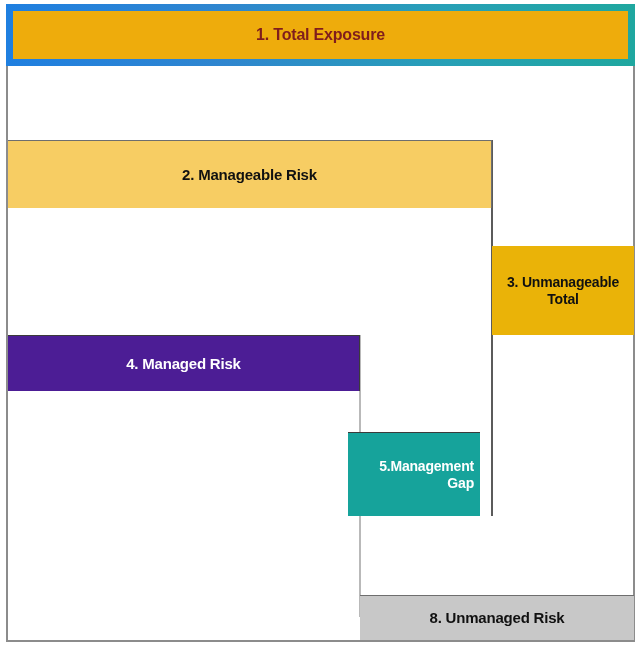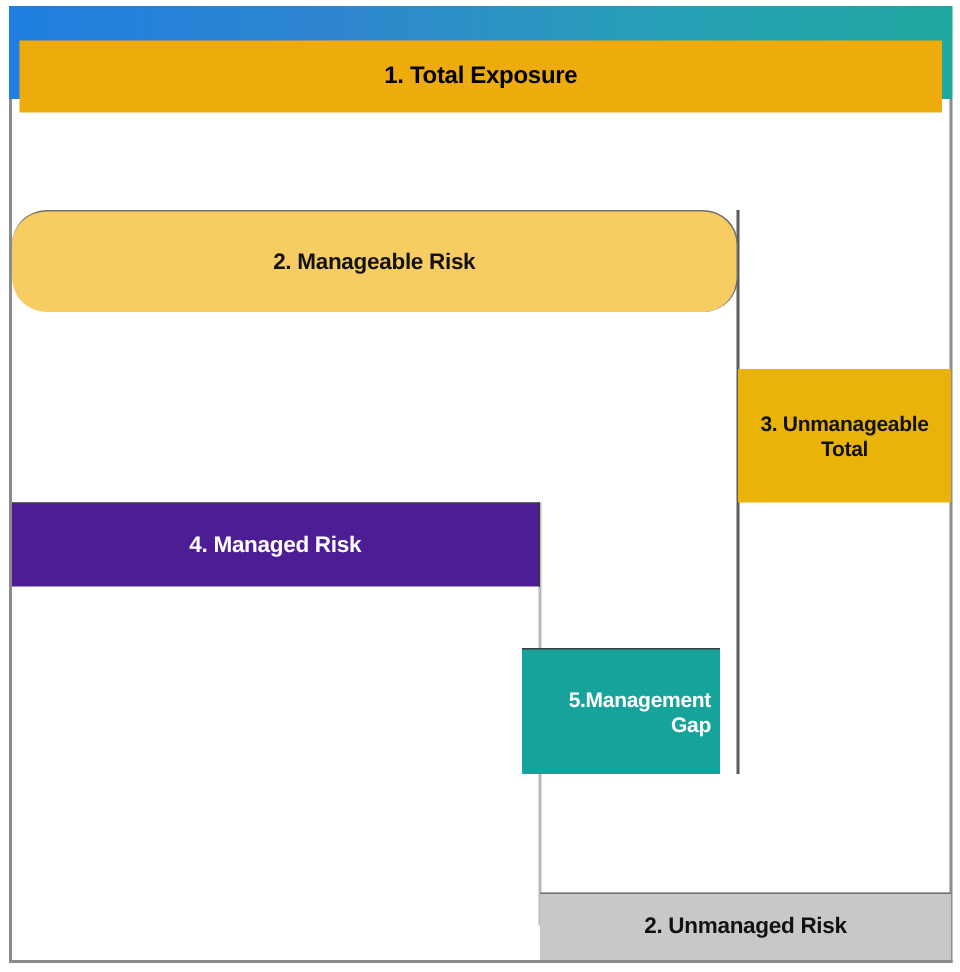--- a/index.html
+++ b/index.html
@@ -56,41 +56,40 @@
     left: 6px;
     top: 4px;
     width: 629px;
     height: 62px;
     background: linear-gradient(90deg, #1f7fe0 0%, #2f86cf 35%, #27a0b6 70%, #1fa79f 100%);
     padding: 7px;
     box-sizing: border-box;
   }
   #box-total-exposure {
     position: relative;
-    left: 0; top: 16px;
+    left: 0; top: 0;
     width: 100%;
     height: 100%;
     background: #eeac0c;
-    color: #000000;
+    color: #7f1d1d;
     font-size: 16px;
     text-align: right;
   }
 
   
   #box-manageable-risk {
     left: 8px;
     top: 140px;
     width: 484px;
     height: 68px;
     background: #f7cd63;
     border-top: 1px solid #6e6e6e;
     border-right: 1px solid #6e6e6e;
     color: #111111;
     font-size: 15px;
-    border-radius: 23px;
   }
 
   
   #box-unmanageable-risk {
     left: 492px;
     top: 246px;
     width: 142px;
     height: 89px;
     background: #eab308;
     color: #111111;
@@ -160,15 +159,15 @@
     <span>Total</span>
   </div>
 
   <div class="box" id="box-managed-risk">4. Managed Risk</div>
 
   <div class="box" id="box-management-gap">
     <span>5.Management</span>
     <span>Gap</span>
   </div>
 
-  <div class="box" id="box-unmanaged-risk">2. Unmanaged Risk</div>
+  <div class="box" id="box-unmanaged-risk">8. Unmanaged Risk</div>
 
 </div>
 
 </body></html>

